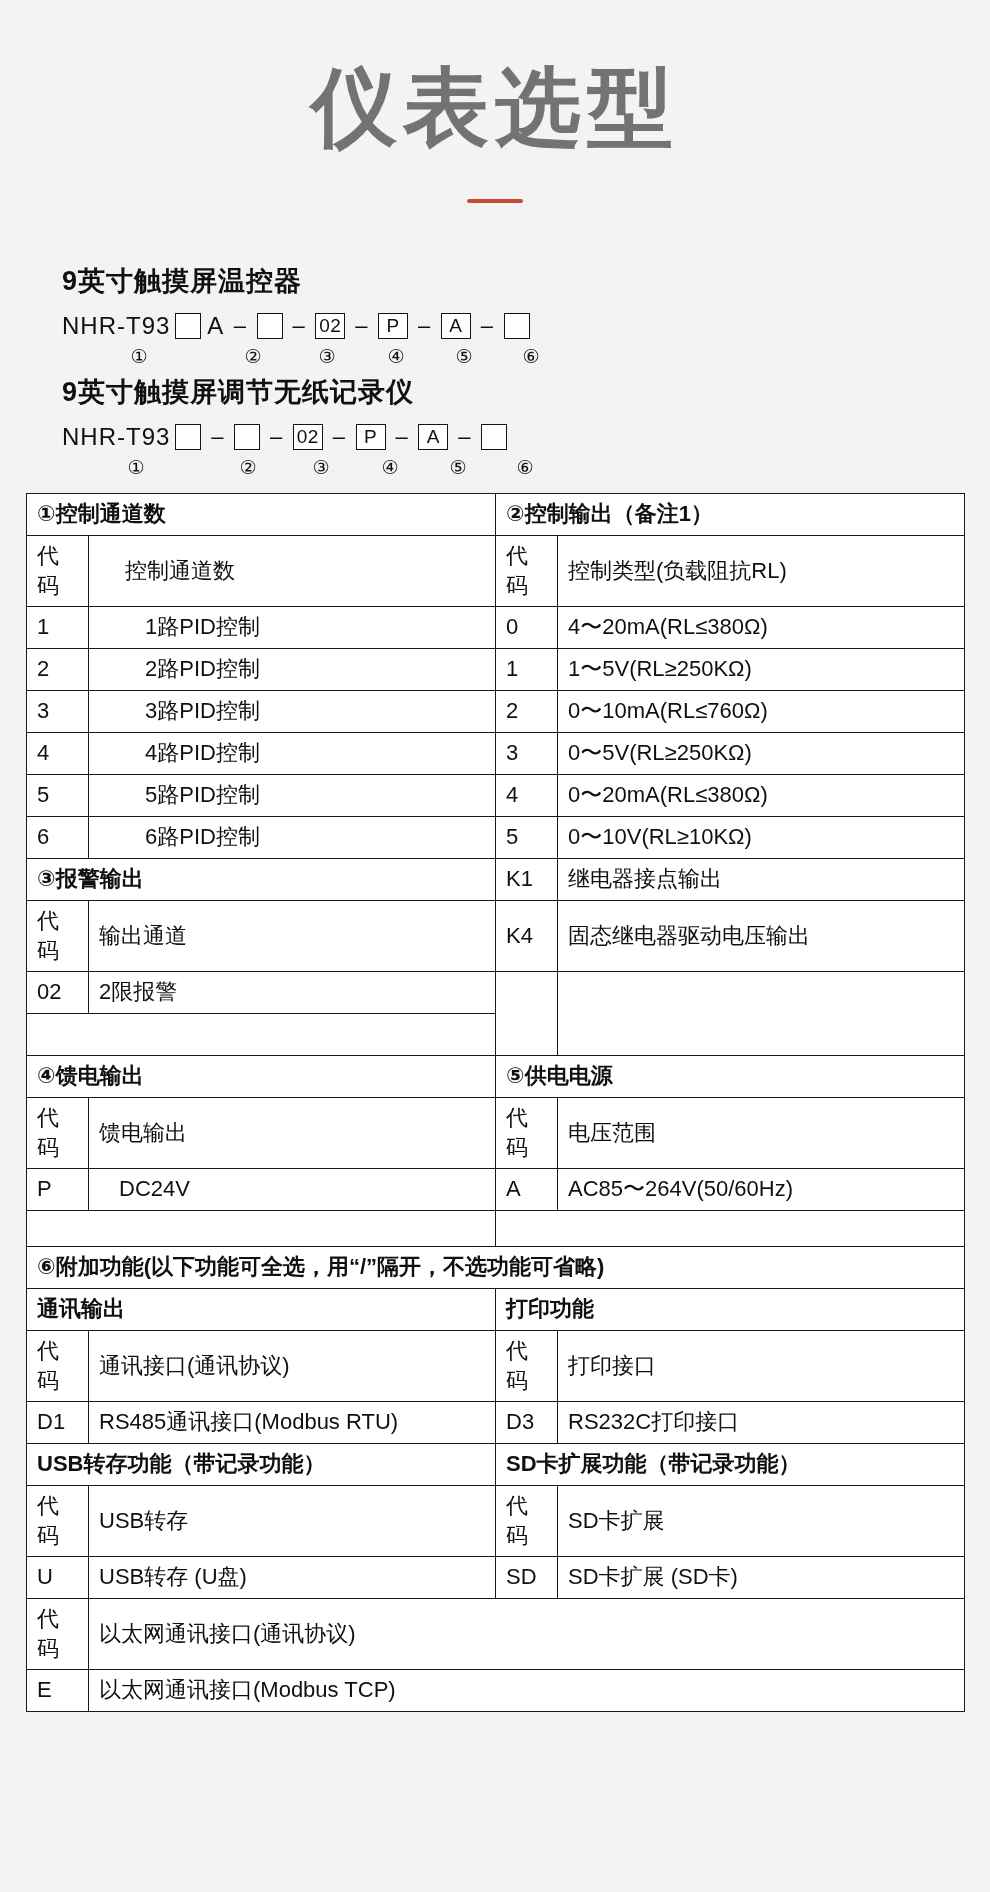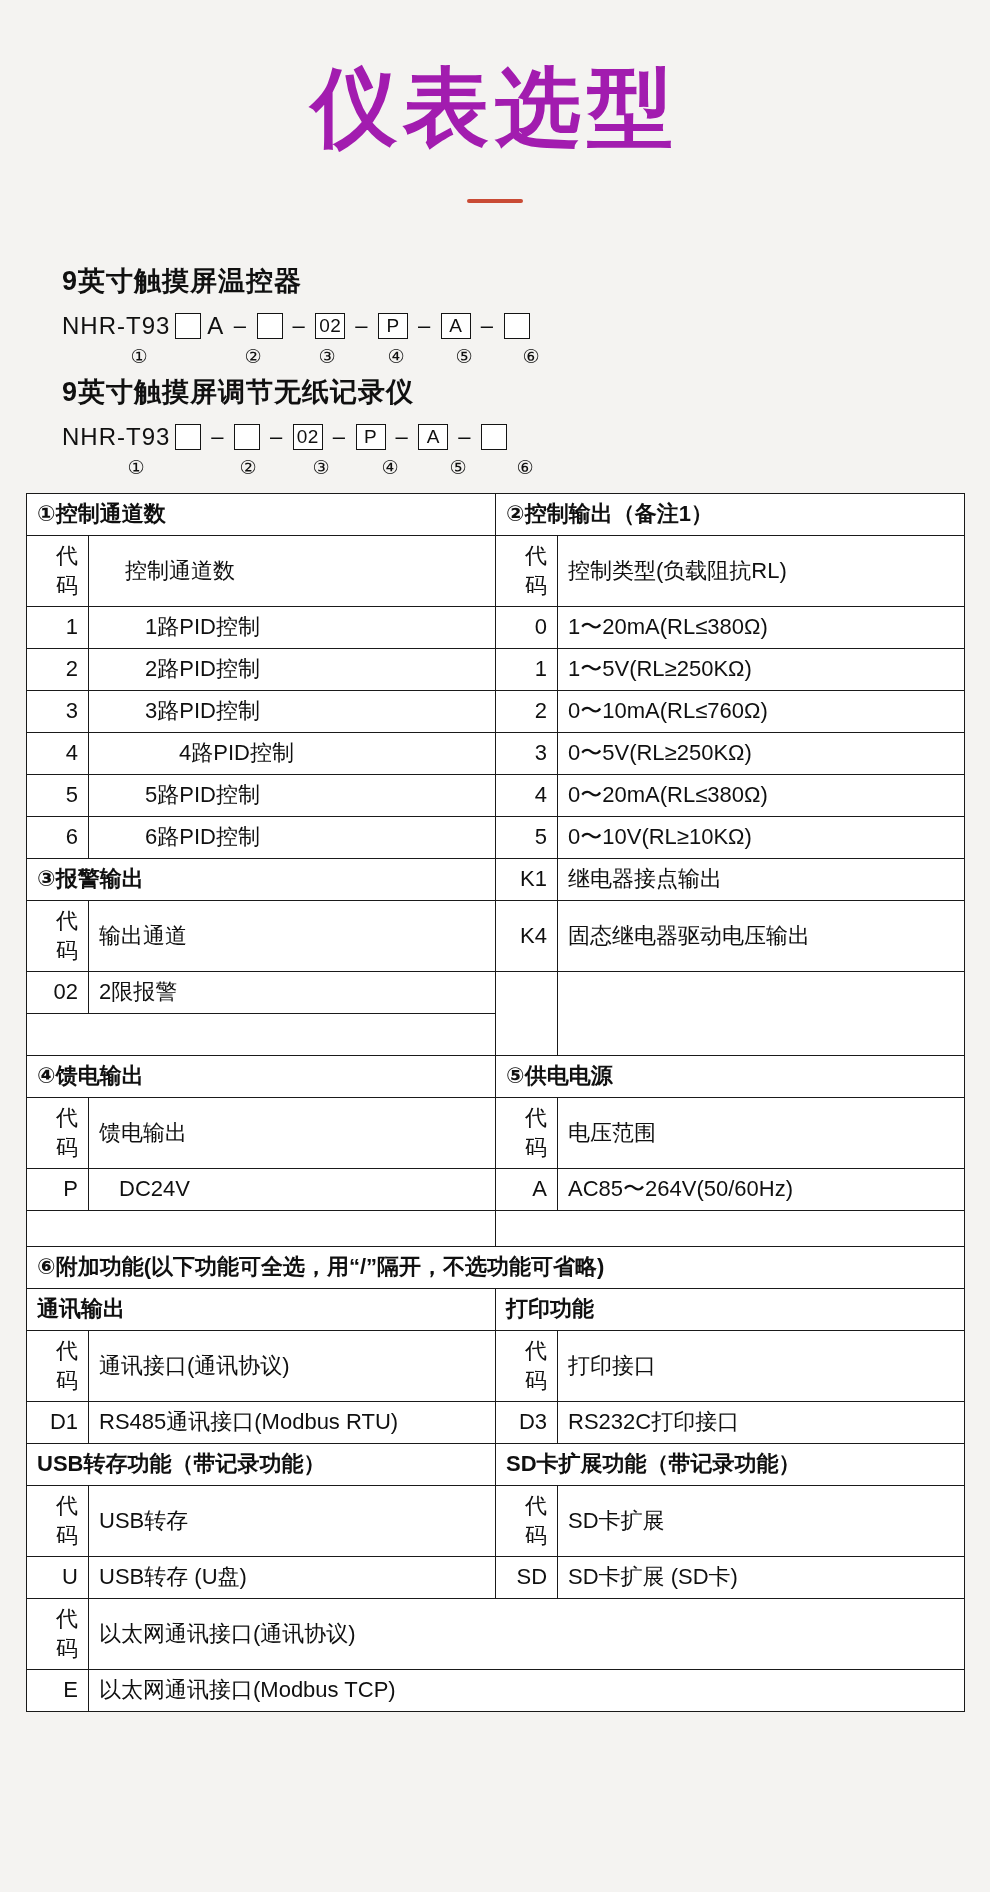--- a/index.html
+++ b/index.html
@@ -14,21 +14,21 @@
   .page { width: 990px; min-height: 1892px; padding: 0; position: relative; }
 
   
   .title {
     text-align: center;
     font-size: 86px;
     font-weight: bold;
     letter-spacing: 6px;
     padding-top: 58px;
     line-height: 1.15;
-    color: #a21caf;
+    color: #737373;
   }
   .title-rule {
     width: 56px;
     height: 4px;
     background: #c94b35;
     margin: 42px auto 0 auto;
     border-radius: 2px;
   }
 
   
@@ -84,21 +84,21 @@
   }
   table.spec td {
     border: 1.6px solid #1a1a1a;
     padding: 5px 10px;
     font-size: 22px;
     vertical-align: middle;
     background: #fff;
     height: 42px;
   }
   td.hdr { background: #eceae7; font-weight: bold; margin-left: 40px; }
-  td.code { text-align: right; width: 88px; }
+  td.code { text-align: left; width: 88px; }
   .sect-head { font-weight: bold; }
 </style>
 </head>
 <body>
 
 <div class="page">
 
   <div class="title">仪表选型</div>
   <div class="title-rule"></div>
 
@@ -176,37 +176,37 @@
         <td class="code">代码</td>
         <td style="padding-left:36px">控制通道数</td>
         <td class="code">代码</td>
         <td>控制类型(负载阻抗RL)</td>
       </tr>
 
       <tr>
         <td class="code">1</td>
         <td style="padding-left:56px">1路PID控制</td>
         <td class="code">0</td>
-        <td>1〜20mA(RL≤380Ω)</td>
+        <td>4〜20mA(RL≤380Ω)</td>
       </tr>
       <tr>
         <td class="code">2</td>
         <td style="padding-left:56px">2路PID控制</td>
         <td class="code">1</td>
         <td>1〜5V(RL≥250KΩ)</td>
       </tr>
       <tr>
         <td class="code">3</td>
         <td style="padding-left:56px">3路PID控制</td>
         <td class="code">2</td>
         <td>0〜10mA(RL≤760Ω)</td>
       </tr>
       <tr>
         <td class="code">4</td>
-        <td style="padding-left:90px">4路PID控制</td>
+        <td style="padding-left:56px">4路PID控制</td>
         <td class="code">3</td>
         <td>0〜5V(RL≥250KΩ)</td>
       </tr>
       <tr>
         <td class="code">5</td>
         <td style="padding-left:56px">5路PID控制</td>
         <td class="code">4</td>
         <td>0〜20mA(RL≤380Ω)</td>
       </tr>
       <tr>

